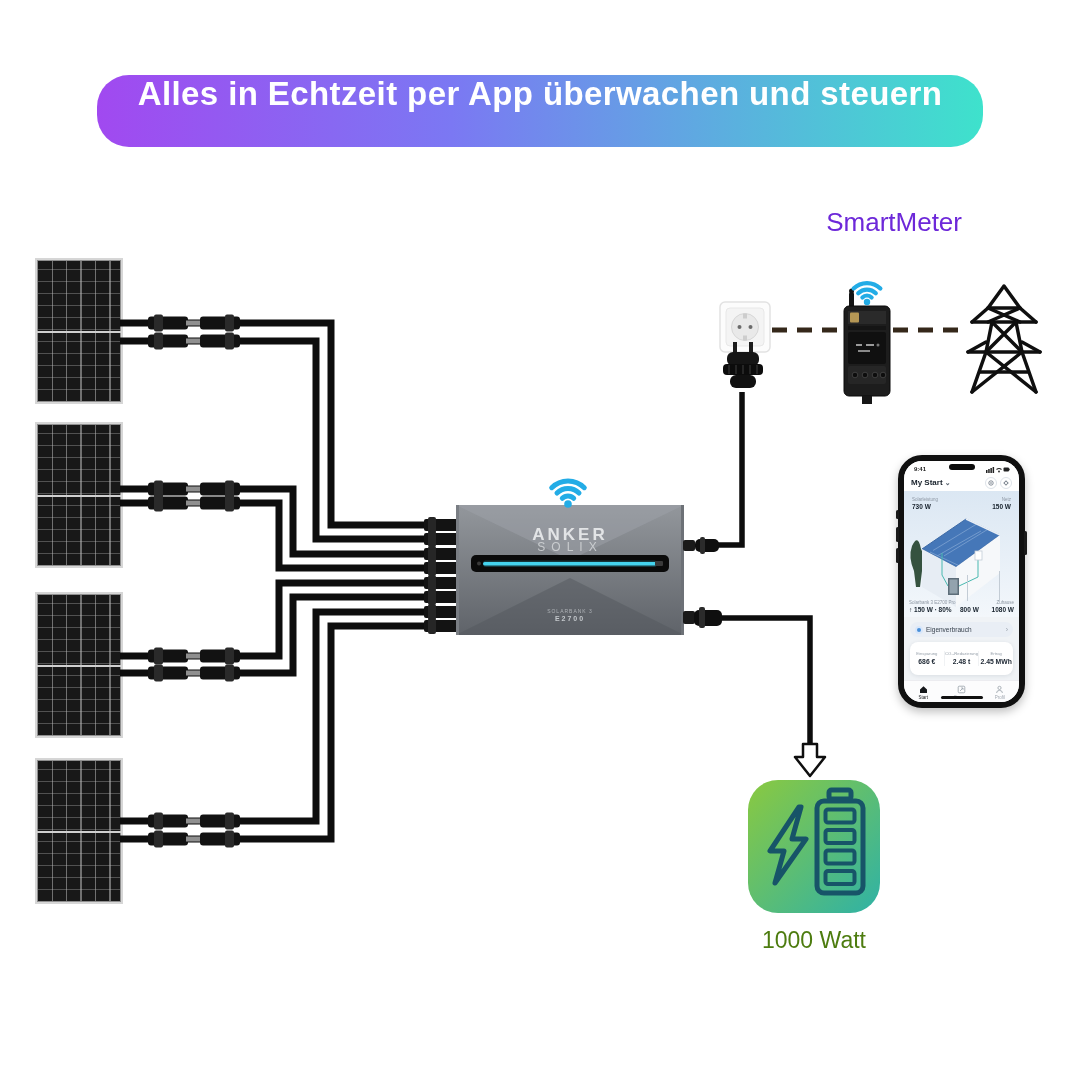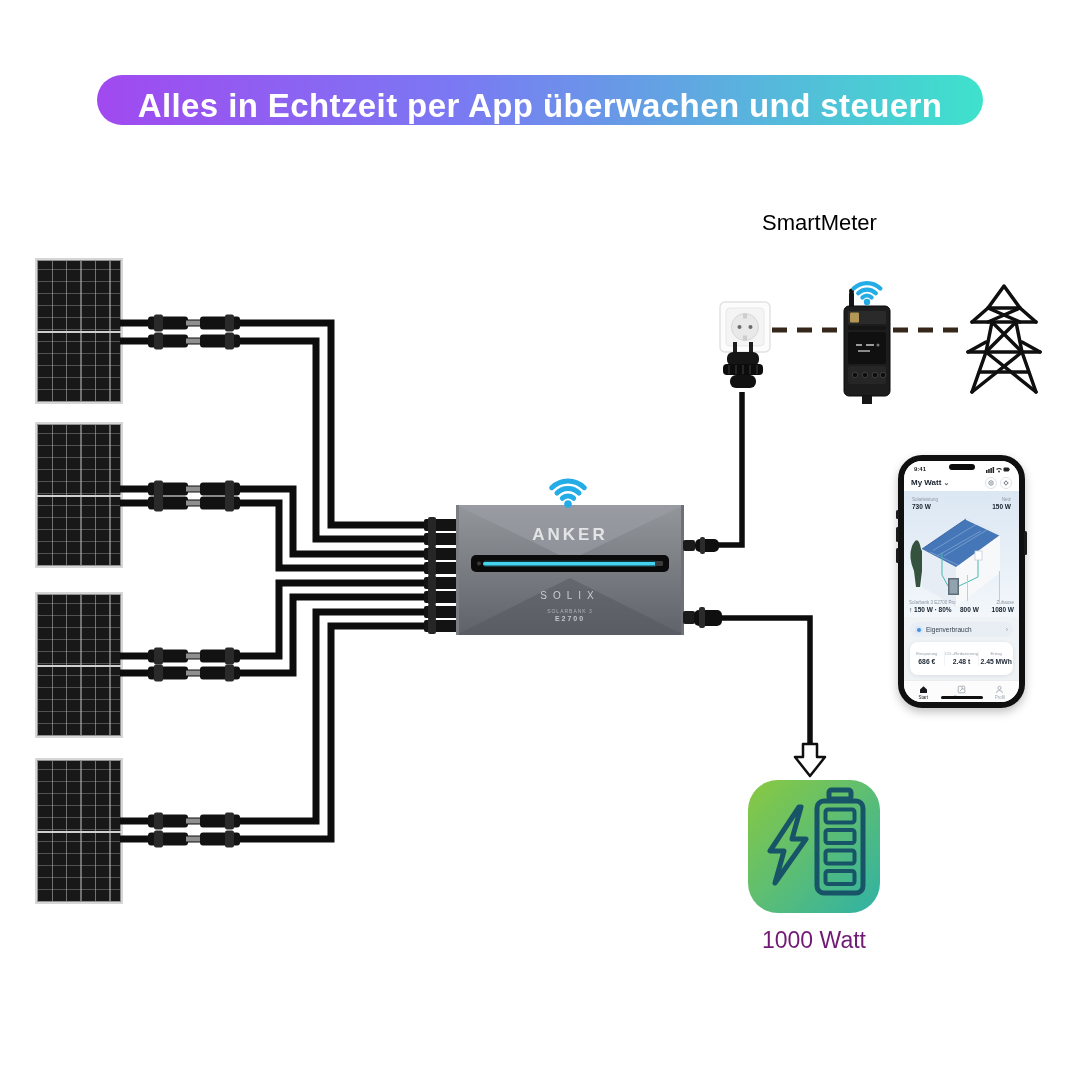--- a/index.html
+++ b/index.html
@@ -1,42 +1,42 @@
 <!DOCTYPE html>
 <html style="--banner_from: #A149F0; --banner_mid: #7B78F3; --banner_to: #3EE2CC; --wifi: #23ACE6; --led: #45D4EF; --battery_from: #8AC940; --battery_to: #2FB2A6;"><head>
 <meta charset="utf-8">
 <style>
   html,body{margin:0;padding:0;background:#fff;}
   *{box-sizing:border-box;}
   .canvas{position:relative;width:1080px;height:1080px;background:#fff;overflow:hidden;
           font-family:"Liberation Sans", sans-serif;}
 
   
-  .banner{position:absolute;left:97px;top:75px;width:886px;height:50px;border-radius:32px;
+  .banner{position:absolute;left:97px;top:75px;width:886px;height:72px;border-radius:32px;
     background:linear-gradient(90deg,var(--banner_from,#A149F0),var(--banner_mid,#7B78F3) 40%,var(--banner_to,#3EE2CC));
-    display:flex;align-items:flex-end;justify-content:center;
+    display:flex;align-items:flex-start;justify-content:center;
     color:#fff;font-size:33px;font-weight:bold;letter-spacing:.4px;white-space:nowrap;}
 
   
   .panel{position:absolute;left:35px;width:88px;height:146px;background:#181818;
     border:2px solid #d6d6d6;box-shadow:inset 0 0 0 1px #8f8f8f;
     background-image:
       repeating-linear-gradient(90deg, rgba(185,185,185,.55) 0 1px, transparent 1px 14.5px),
       repeating-linear-gradient(0deg, rgba(150,150,150,.45) 0 1px, transparent 1px 12px);}
   .panel .split{position:absolute;left:0;top:50%;width:100%;height:2px;background:#cfcfcf;}
 
   
-  .smlabel{position:absolute;left:762px;top:208px;width:200px;text-align:left;
-    font-size:22px;line-height:29px;color:#000000;}
+  .smlabel{position:absolute;left:762px;top:208px;width:200px;text-align:right;
+    font-size:26px;line-height:29px;color:#6d28d9;}
   .backuplabel{position:absolute;left:714px;top:925px;width:200px;text-align:center;
-    font-size:23px;line-height:30px;color:#701a75;}
+    font-size:23px;line-height:30px;color:#4d7c0f;}
   .anker{position:absolute;left:490px;top:526px;width:160px;text-align:center;color:#e2e4e6;
     font-size:17px;font-weight:bold;letter-spacing:3px;line-height:17px;}
   .solix{position:absolute;left:490px;top:543px;width:160px;text-align:center;color:#c9cccf;
-    font-size:10px;letter-spacing:6px;line-height:9px;margin-top:48px;}
+    font-size:12px;letter-spacing:6px;line-height:9px;}
   .invmodel{position:absolute;left:500px;top:608px;width:140px;text-align:center;color:#aeb2b6;
     font-size:5px;letter-spacing:1px;line-height:6px;}
   .invmodel .m2{font-size:7px;letter-spacing:2px;color:#c3c7cb;font-weight:bold;line-height:9px;}
 
   svg.layer{position:absolute;left:0;top:0;width:1080px;height:1080px;}
 
   
   .phone{position:absolute;left:898px;top:455px;width:127px;height:253px;background:#000;
     border-radius:24px;border:6px solid #101010;box-shadow:0 4px 10px rgba(0,0,0,.25);}
   .pb{position:absolute;background:#1a1a1a;border-radius:2px;}
@@ -332,21 +332,21 @@
             <rect x="2.2" y="3" width="1.5" height="4" fill="#222"></rect>
           <rect x="4.4" y="2" width="1.5" height="5" fill="#222"></rect>
             <rect x="6.6" y="1" width="1.5" height="6" fill="#222"></rect>
           <path d="M10.5 3.5 A4 4 0 0 1 15.5 3.5" stroke="#222" stroke-width="1.1" fill="none"></path>
           <circle cx="13" cy="5.5" r="0.9" fill="#222"></circle>
           <rect x="17.5" y="1.5" width="5.5" height="4" rx="1" fill="#222"></rect>
             <rect x="23.3" y="2.7" width="0.7" height="1.6" fill="#222"></rect>
         </svg>
       </div>
       <div class="apphead">
-        <span class="ttl"><b>My Watt</b>
+        <span class="ttl"><b>My Start</b>
           <i class="chev">⌄</i></span>
         <span class="hicons">
           <span class="circ">
               <svg width="6" height="6" viewBox="0 0 6 6">
                 <circle cx="3" cy="3" r="2.2" fill="none" stroke="#6a7480" stroke-width="0.8"></circle>
                 <circle cx="3" cy="3" r="0.8" fill="#6a7480"></circle>
               </svg>
             </span>
           <span class="circ">
               <svg width="6" height="6" viewBox="0 0 6 6">

